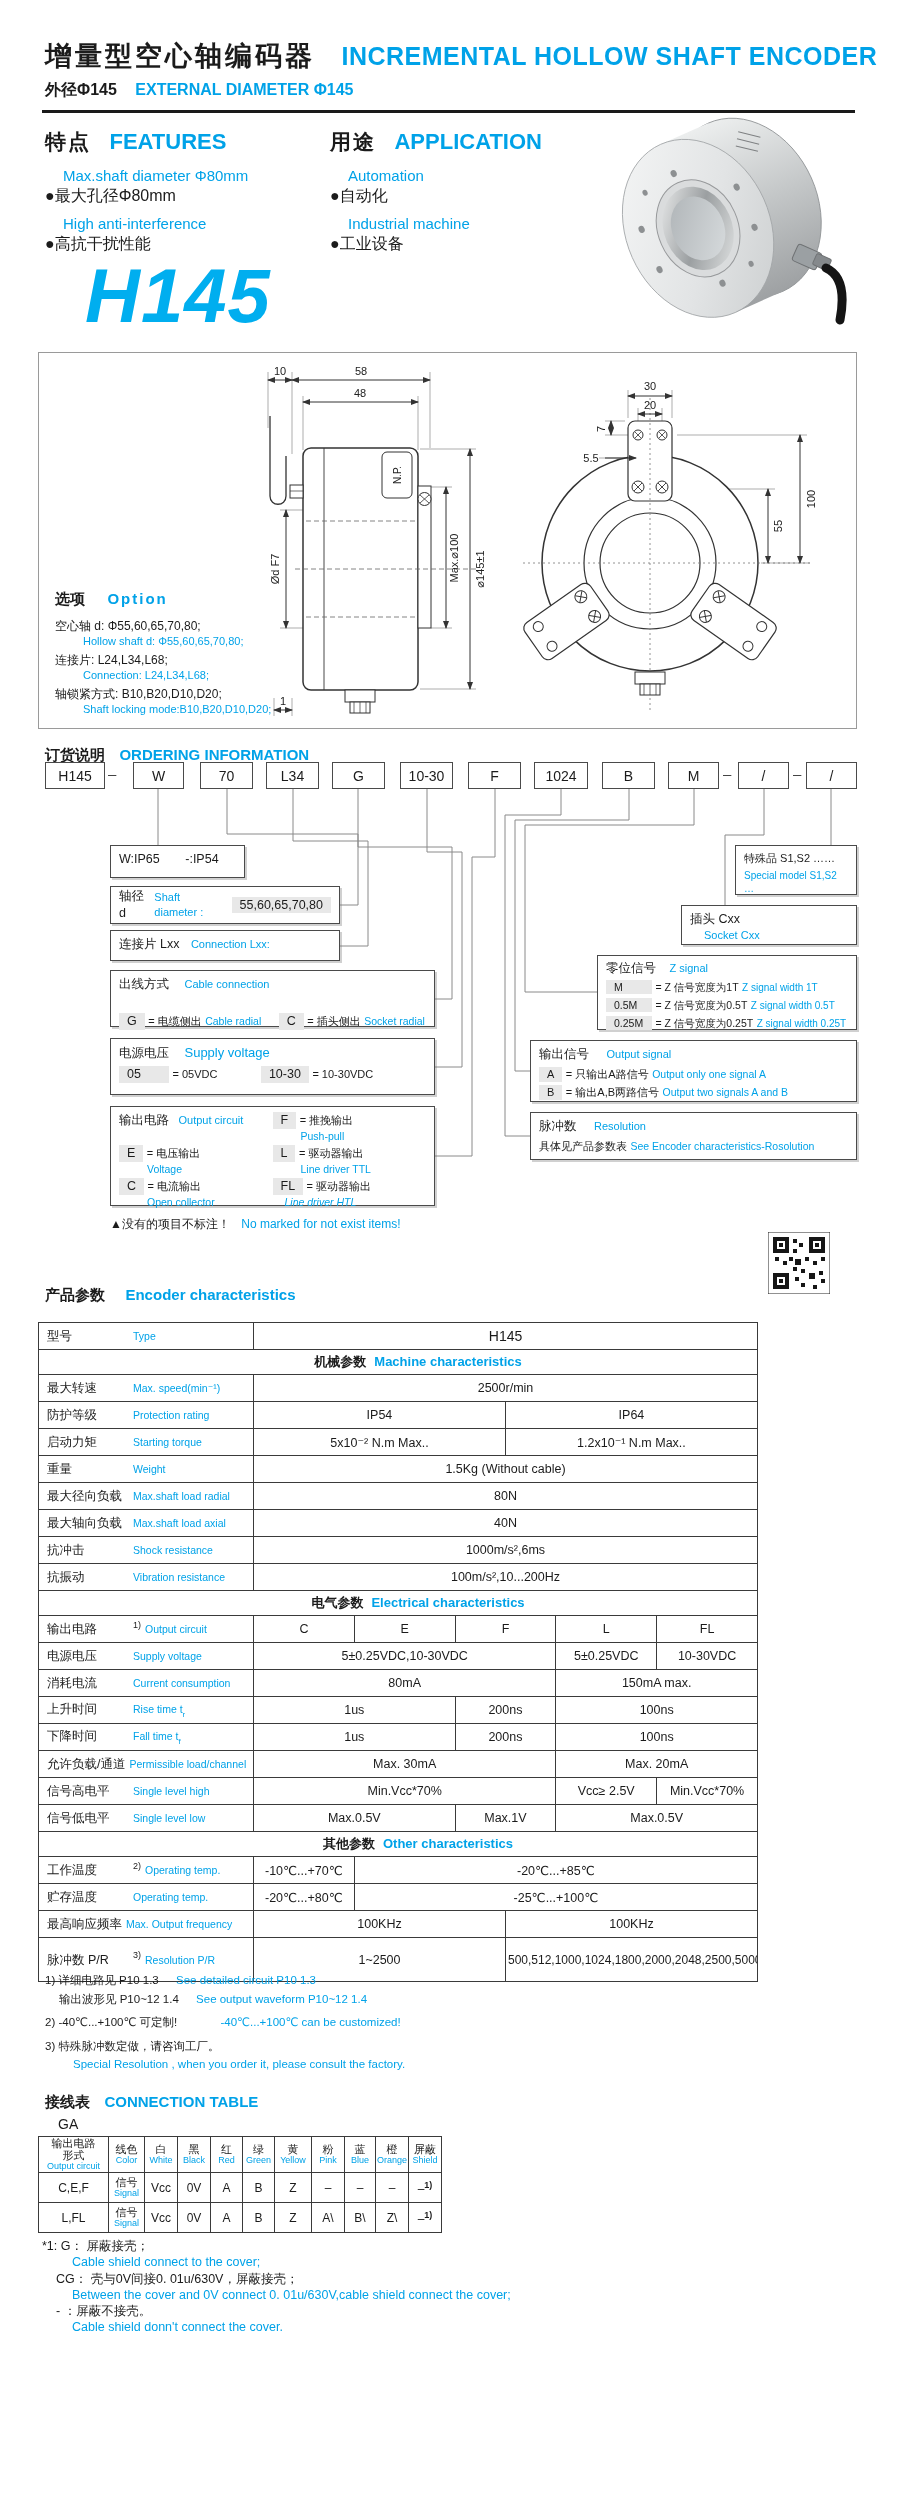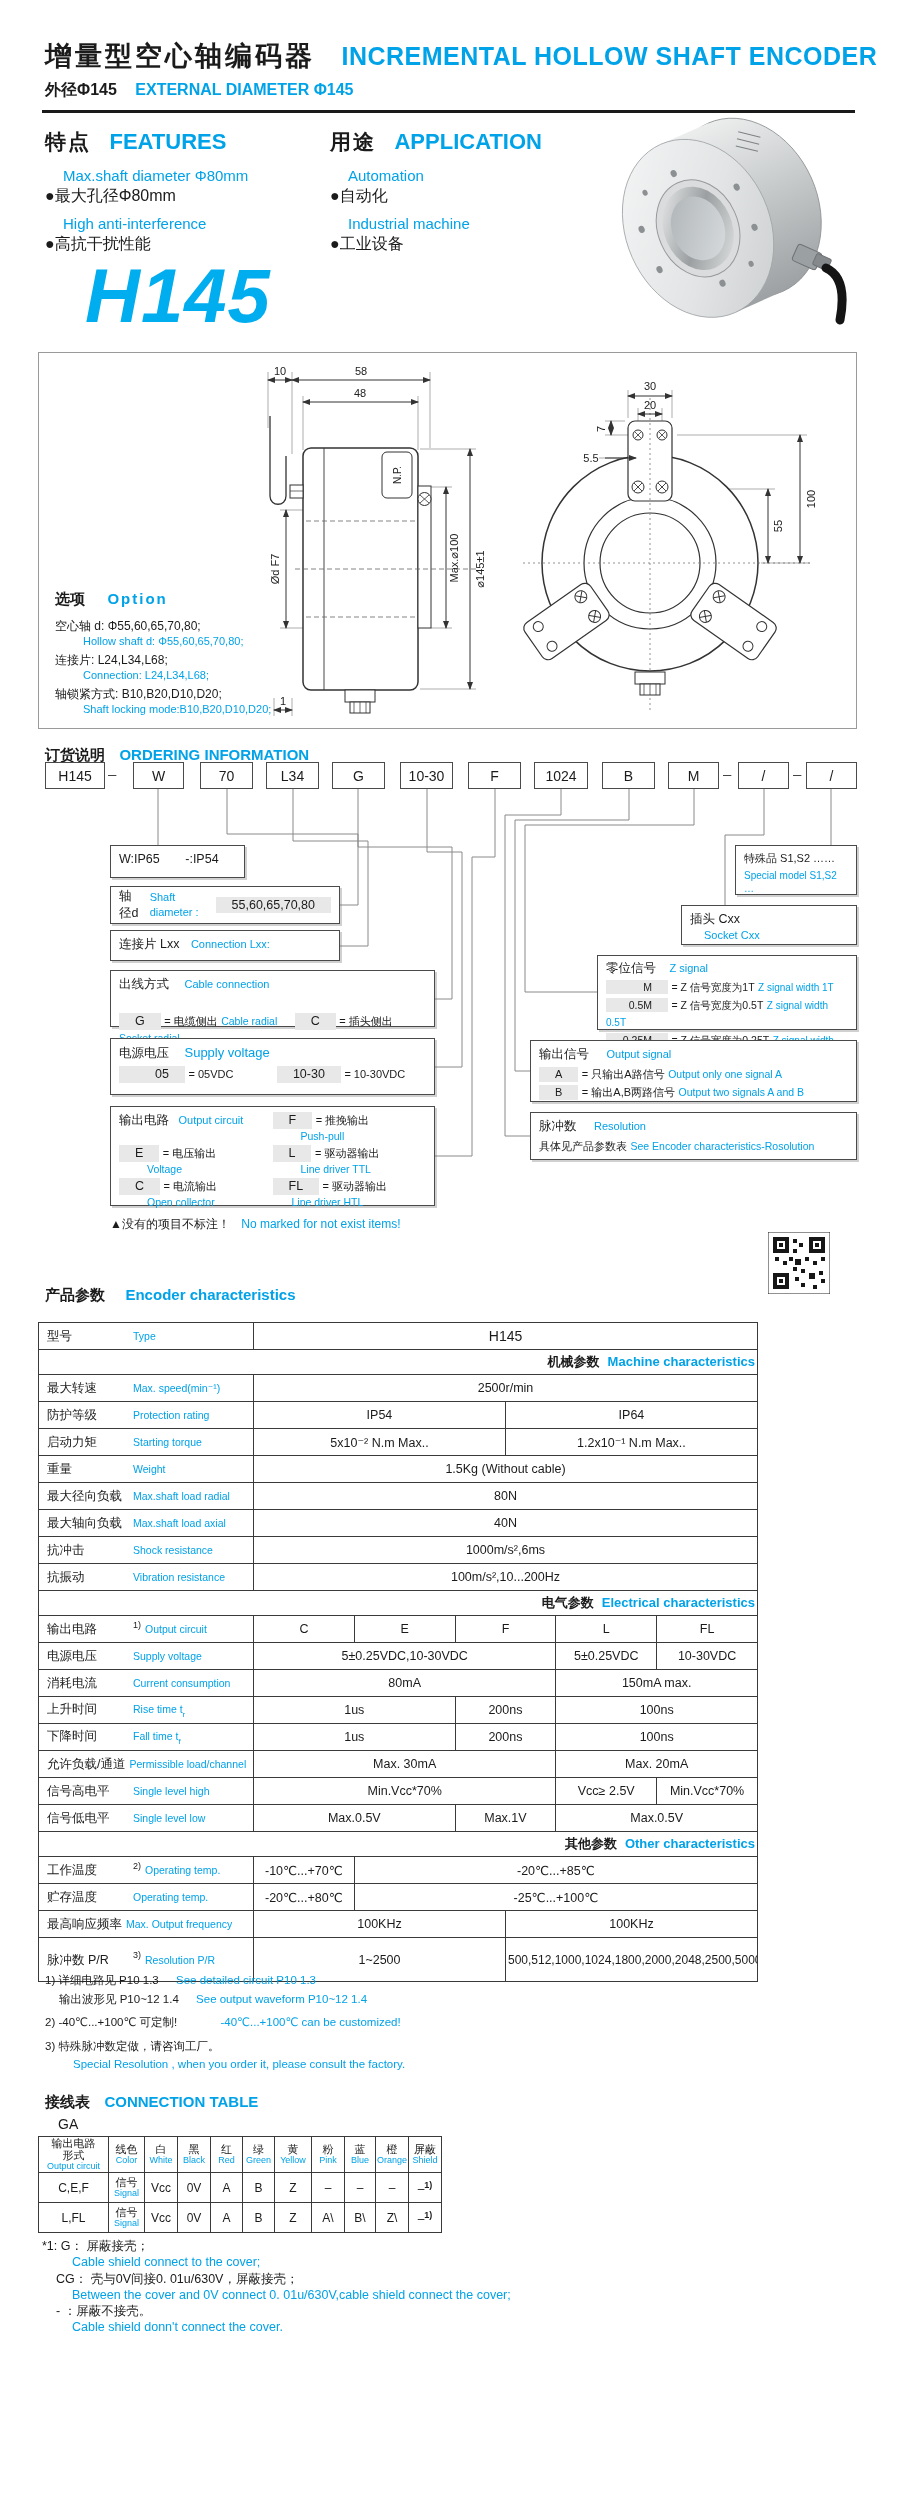--- a/index.html
+++ b/index.html
@@ -25,30 +25,30 @@
   .opt-t-en{font-size:15px;font-weight:bold;}
   .opt-zh{font-size:12px;}
   .opt-en{font-size:11px;}
   
   .ord-t{font-size:15px;font-weight:bold;}
   .cbox{position:absolute;top:762px;height:27px;border:1.5px solid #4a4a4a;background:#fff;
         display:flex;align-items:center;justify-content:center;font-size:14px;box-sizing:border-box;}
   .cdash{position:absolute;top:765px;font-size:15px;color:#444;}
   .obox{position:absolute;background:#fff;border:1px solid #4a4a4a;box-shadow:2px 2px 0 rgba(120,120,120,.35);
         box-sizing:border-box;padding:5px 8px;font-size:12.5px;line-height:1.35;}
-  .chip{background:#e8e8e8;padding:0 16px;display:inline-block;text-align:right;}
+  .chip{background:#e8e8e8;padding:0 8px;display:inline-block;text-align:left;}
   .sm{font-size:11px;}
   .xs{font-size:10.5px;}
   
   table.ct{border-collapse:collapse;table-layout:fixed;width:720px;}
   .ct td{border:1px solid #3a3a3a;text-align:center;font-size:12.5px;padding:0 2px;height:26px;overflow:hidden;}
   .ct td.lab{text-align:left;padding-left:8px;}
   .ct .lab .zh{display:inline-block;min-width:86px;font-size:12.5px;}
   .ct .lab .en{font-size:10.5px;color:#00a2e8;}
-  .ct tr.sec td{text-align:right;padding-left:42px;height:24px;}
+  .ct tr.sec td{text-align:center;padding-left:42px;height:24px;}
   .ct tr.sec .zh{font-weight:bold;font-size:13px;}
   .ct tr.sec .en{font-weight:bold;font-size:13px;color:#00a2e8;padding-left:8px;}
   .ct sup{font-size:9px;}
   
   .note-line{font-size:11.5px;line-height:1.2;}
   
   table.wt{border-collapse:collapse;table-layout:fixed;}
   .wt td{border:1px solid #3a3a3a;text-align:center;padding:0 1px;overflow:hidden;}
   .wt .hz{font-size:11px;line-height:1.1;}
   .wt .he{font-size:9px;color:#00a2e8;line-height:1.2;}
@@ -425,21 +425,21 @@
     </div>
     <div style="display:flex;margin-top:2px;">
       <div style="width:50%;">
         <span class="chip bk">C</span>
         <span class="bk sm">= 电流输出</span>
         <div class="cy xs" style="margin-left:28px;">Open collector</div>
       </div>
       <div style="width:50%;">
         <span class="chip bk">FL</span>
         <span class="bk sm">= 驱动器输出</span>
-        <div class="cy xs" style="margin-left:19px;">Line driver   HTL</div>
+        <div class="cy xs" style="margin-left:12px;font-style:italic;">Line driver   HTL</div>
       </div>
     </div>
   </div>
 
   <div class="abs" style="left:110px;top:1216px;font-size:12px;">
     <span class="bk">▲没有的项目不标注！</span>
     <span class="cy" style="margin-left:8px;">No  marked for not exist items!</span>
   </div>
 
   <div class="obox" style="left:735px;top:845px;width:122px;height:50px;z-index:1;">

